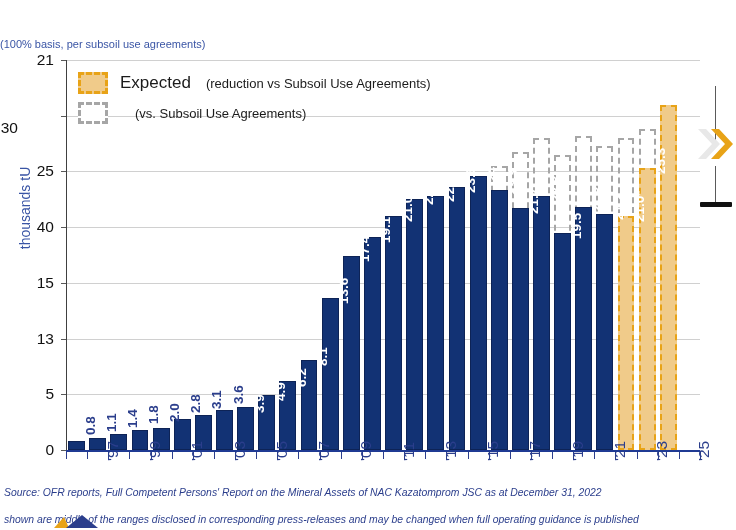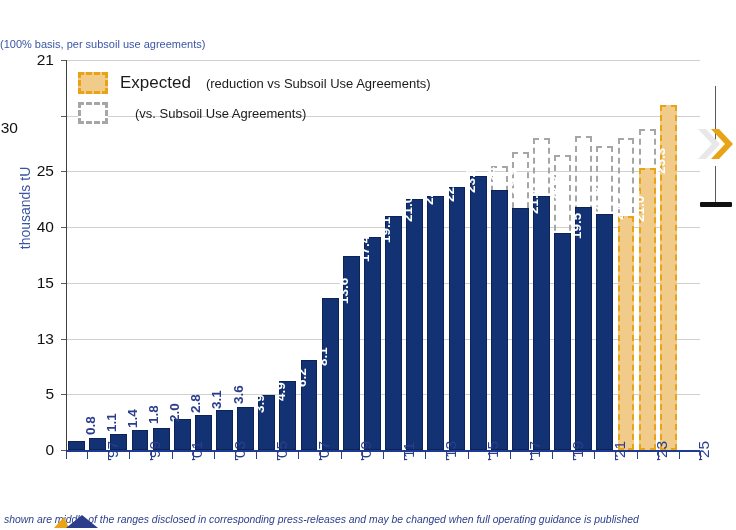--- a/index.html
+++ b/index.html
@@ -247,20 +247,21 @@
     </div>
 
   <div class="brline" style="left:715px;top:86px;height:60px;"></div>
   <div class="brline" style="left:715px;top:166px;height:38px;"></div>
   <div class="brtick" style="left:700px;top:202px;width:32px;"></div>
   <svg class="chev" style="left:696px;top:126px;" width="40" height="36" viewBox="0 0 40 36">
     <path d="M2 3 L16 18 L2 33 L10 33 L24 18 L10 3 Z" fill="#e8e8e8"></path>
     <path d="M15 3 L29 18 L15 33 L23 33 L37 18 L23 3 Z" fill="#e8a317"></path>
   </svg>
 
+  <div class="foot" style="top:486px;">Source: OFR reports, Full Competent Persons' Report on the Mineral Assets of NAC Kazatomprom JSC as at December 31, 2022</div>
   <div class="foot" style="top:513px;">shown are middle of the ranges disclosed in corresponding press-releases and may be changed when full operating guidance is published</div>
 
   <svg class="logo" viewBox="0 0 56 16">
     <path d="M2 15 L12 4 L17 15 Z" fill="#e8a317"></path>
     <path d="M14 15 L30 2 L46 15 Z" fill="#2b3e8c"></path>
   </svg>
 
 </div>
 
 </body></html>

